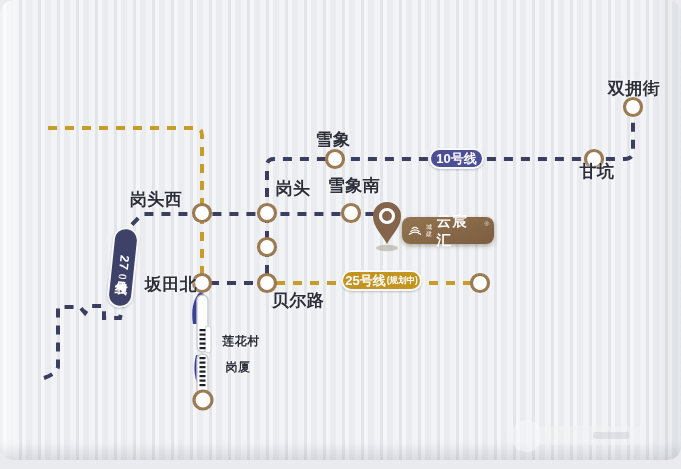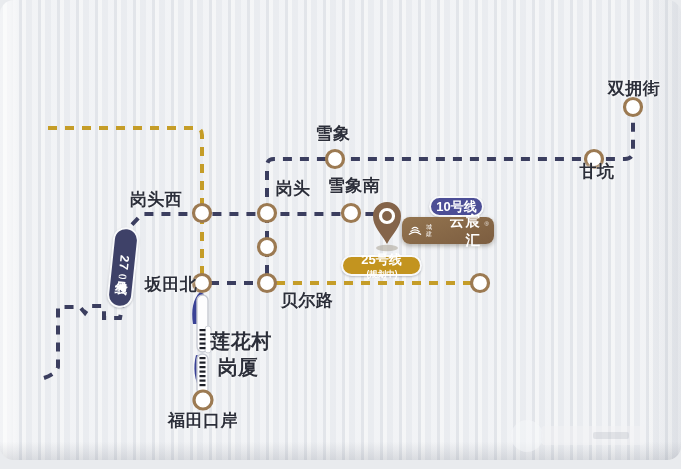--- a/index.html
+++ b/index.html
@@ -20,43 +20,43 @@
   svg.map{position:absolute;left:0;top:0;}
   .track{fill:none;stroke-width:4;stroke-linecap:butt;}
   .track-navy{stroke:var(--navy-track);stroke-dasharray:9 8;}
   .track-gold{stroke:var(--gold-track);stroke-dasharray:9 8;}
   .station-dot{fill:#ffffff;stroke:var(--station-ring);stroke-width:3.2;}
   .label{
     position:absolute;transform:translate(-50%,-50%);
     color:#2c2f3a;font-weight:bold;font-size:17px;letter-spacing:.5px;white-space:nowrap;
     text-shadow:0 0 2px rgba(255,255,255,.85), 0 0 4px rgba(255,255,255,.5);
   }
-  .label.small{font-size:20px;}
+  .label.small{font-size:12px;}
   .badge{
     position:absolute;display:flex;align-items:center;justify-content:center;
     border:2px solid #f8f9fb;border-radius:999px;color:#fff;font-weight:bold;
     box-shadow:0 1px 2px rgba(40,44,60,.25);box-sizing:border-box;white-space:nowrap;
   }
   .badge .suffix{font-size:8.5px;font-weight:bold;margin-left:1px;}
-  .badge-10{left:429px;top:148px;width:55px;height:21px;font-size:13px;background:var(--badge-blue);margin-top:48px;}
-  .badge-25{left:341px;top:255px;width:81px;height:21px;font-size:13px;background:var(--badge-gold);flex-direction:column;}
+  .badge-10{left:429px;top:148px;width:55px;height:21px;font-size:13px;background:var(--badge-blue);}
+  .badge-25{left:341px;top:270px;width:81px;height:21px;font-size:13px;background:var(--badge-gold);}
   .badge-27{
     left:110px;top:227px;width:26px;height:81px;background:var(--badge-navy);
     transform:rotate(6deg);flex-direction:column;font-size:12.5px;
   }
   .badge-27 .vtxt{writing-mode:vertical-rl;text-orientation:mixed;letter-spacing:1px;}
   .badge-27 .suffix{writing-mode:vertical-rl;text-orientation:mixed;font-size:8px;margin:1px 0 0 0;}
   .brand{
     position:absolute;left:402px;top:217px;width:92px;height:27px;border-radius:8px;
     background:linear-gradient(160deg,#93744f,#7c5d40);
     box-shadow:0 2px 4px rgba(60,48,30,.35);
     display:flex;align-items:center;gap:3px;padding:0 5px;box-sizing:border-box;color:#fff;
   }
   .brand .prefix{font-size:6px;line-height:1.15;width:8px;word-break:break-all;opacity:.95;}
-  .brand .name{font-size:14.5px;font-weight:bold;letter-spacing:1.5px;text-align:right;}
+  .brand .name{font-size:14.5px;font-weight:bold;letter-spacing:1.5px;}
   .brand .reg{font-size:6px;align-self:flex-start;margin-top:4px;opacity:.85;}
 </style>
 </head>
 <body>
 
 <div id="canvas">
 
   <svg class="map" width="681" height="469" viewBox="0 0 681 469">
 
     <g opacity="0.6">
@@ -115,29 +115,28 @@
 
     <g>
       <ellipse cx="387" cy="248" rx="11" ry="3.2" fill="#a9a294" opacity="0.55"></ellipse>
       <path d="M387,244 C381,233 373,227 373,216 A14,14 0 1 1 401,216 C401,227 393,233 387,244 Z" fill="var(--pin-brown)"></path>
       <circle cx="387" cy="216" r="6.5" fill="none" stroke="#ffffff" stroke-width="3.2"></circle>
     </g>
   </svg>
 
   <div class="label" style="left:634px;top:88px">双拥街</div>
   <div class="label" style="left:597px;top:171px">甘坑</div>
-  <div class="label" style="left:333px;top:133px">雪象</div>
+  <div class="label" style="left:333px;top:139px">雪象</div>
   <div class="label" style="left:354px;top:185px">雪象南</div>
   <div class="label" style="left:293px;top:188px">岗头</div>
   <div class="label" style="left:156px;top:199px">岗头西</div>
   <div class="label" style="left:171px;top:284px">坂田北</div>
-  <div class="label" style="left:307px;top:300px">贝尔路</div>
+  <div class="label" style="left:298px;top:300px">贝尔路</div>
   <div class="label small" style="left:241px;top:341px">莲花村</div>
   <div class="label small" style="left:238px;top:367px">岗厦</div>
-  <div class="label" style="left:203px;top:420px">福田口岸</div>
 
   <div class="badge badge-10">
     <span>10号线</span>
   </div>
   <div class="badge badge-25">
     <span>25号线</span>
       <span class="suffix">(规划中)</span>
   </div>
   <div class="badge badge-27">
     <span class="vtxt">27号线</span>

